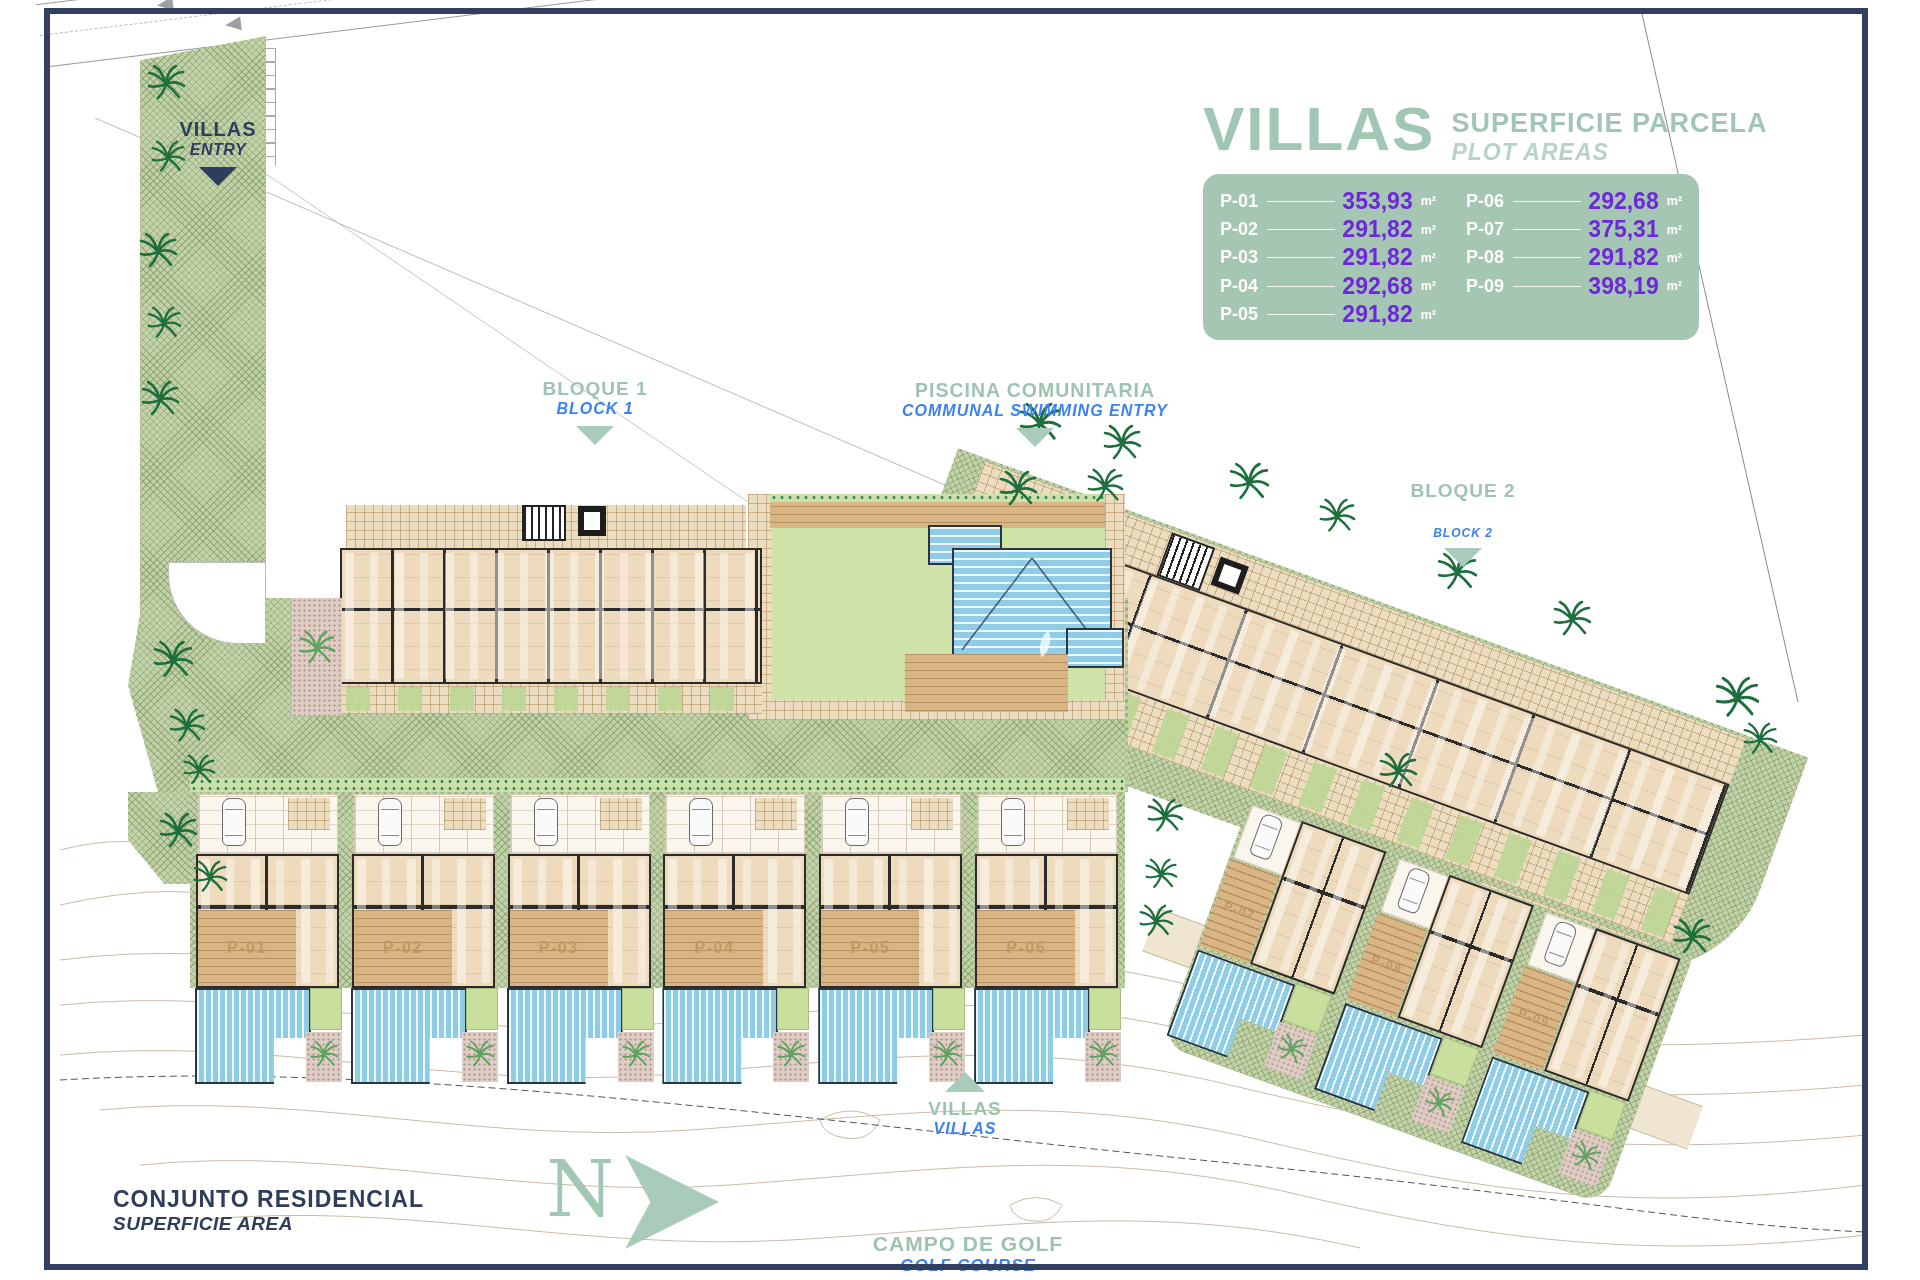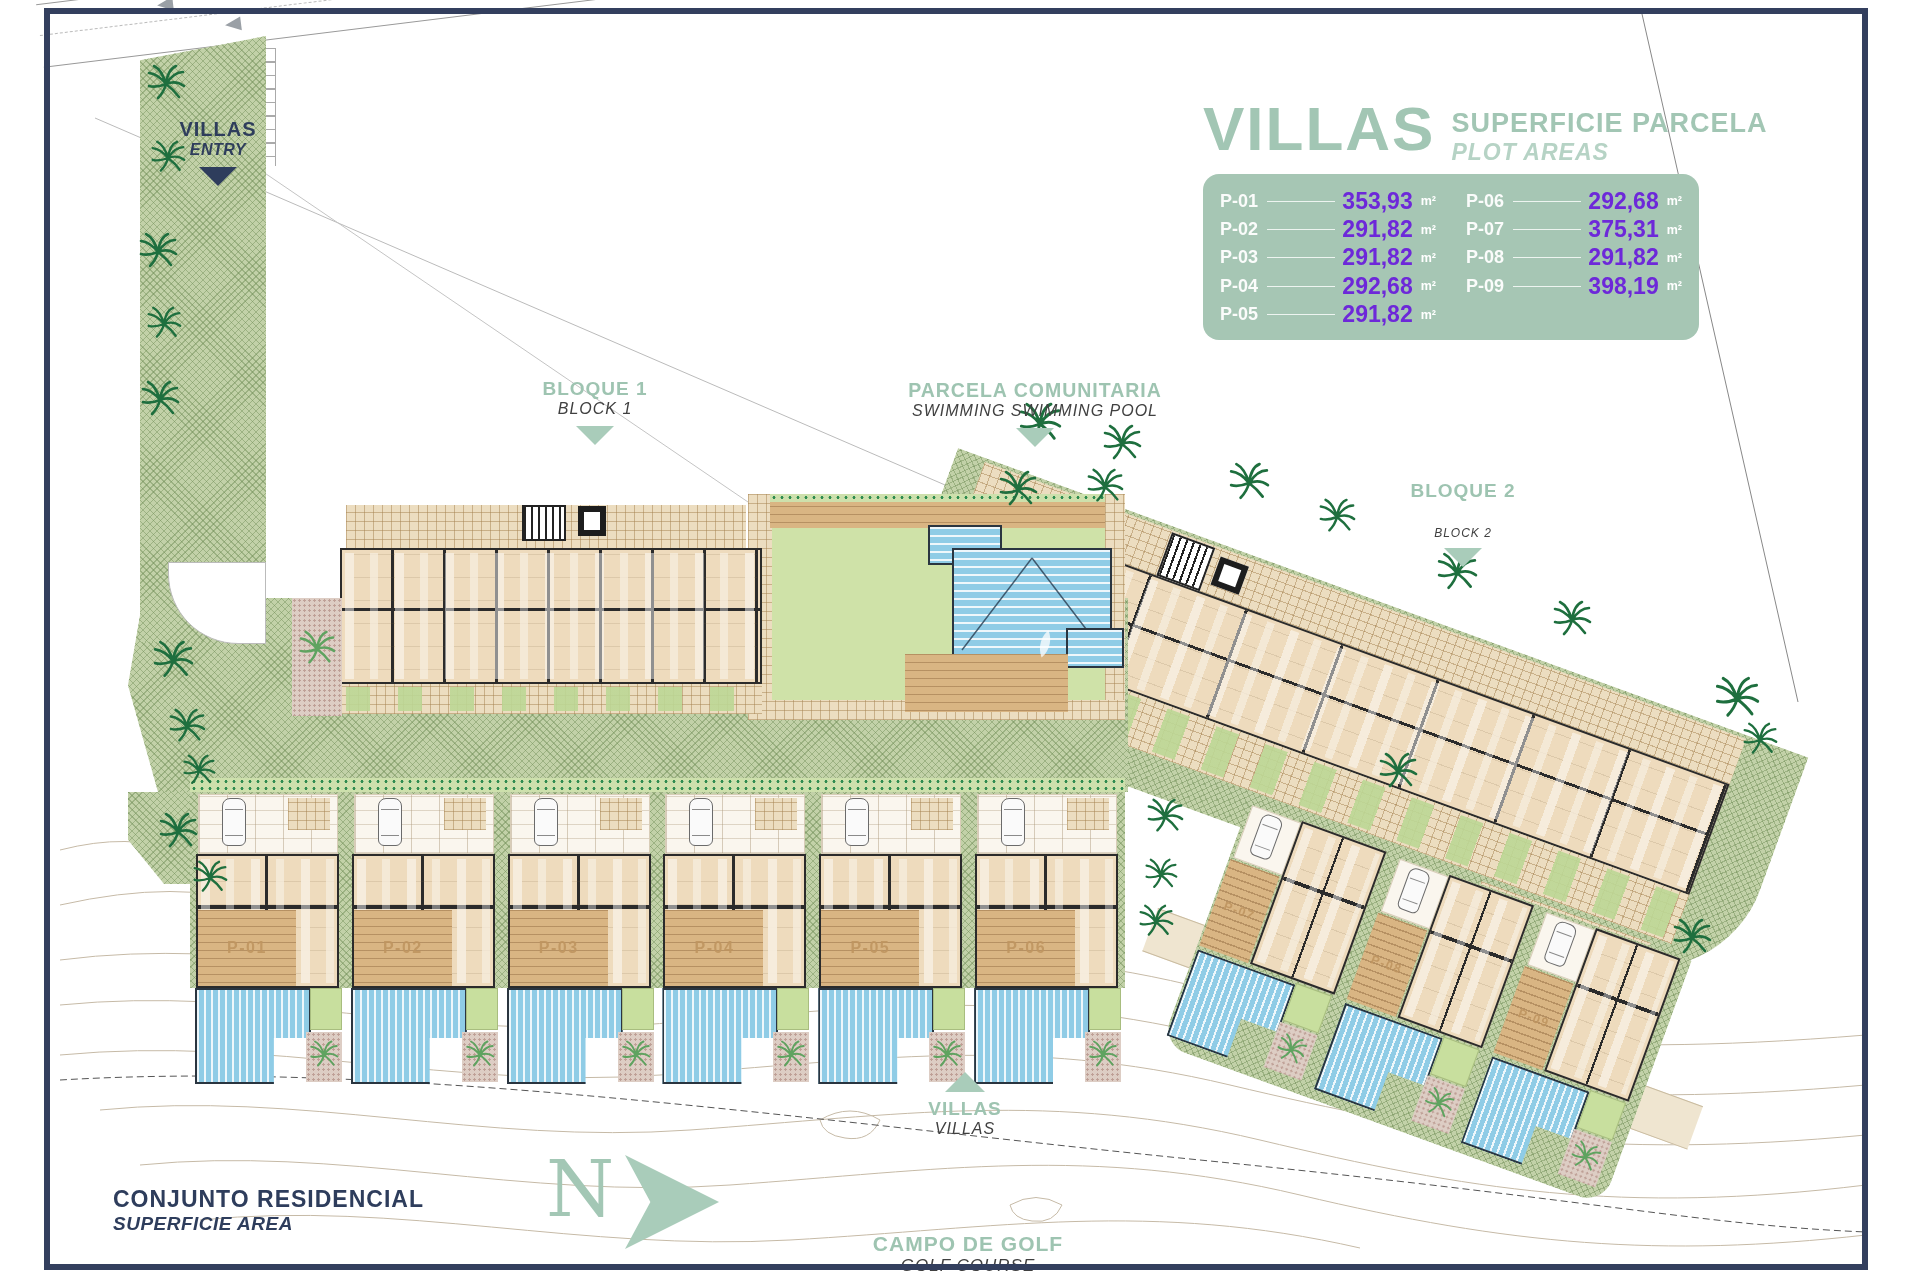--- a/index.html
+++ b/index.html
@@ -31,21 +31,21 @@
     repeating-linear-gradient(90deg, transparent 0 99px, #2b2b2b 99px 102px),
     linear-gradient(180deg, transparent 0 45%, #2b2b2b 45% 47.5%, transparent 47.5%);}
   .hwalls{position:absolute;inset:0;pointer-events:none;background-image:
     linear-gradient(90deg, transparent 0 48%, #2b2b2b 48% 50.5%, transparent 50.5%),
     linear-gradient(180deg, transparent 0 38%, #2b2b2b 38% 40.5%, transparent 40.5%);}
   .gsq{position:absolute;inset:3px 6px;opacity:.9;pointer-events:none;background-image:
     repeating-linear-gradient(90deg, #bcd795 0 24px, transparent 24px 52px);}
   
   .sign{position:absolute;text-align:center;z-index:8;}
   .sage1{color:#9ec4b1;font-weight:700;letter-spacing:1px;}
-  .sage2{color:#404040;font-weight:400;font-style:italic;letter-spacing:1px;}
+  .sage2{color:#3b82f6;font-weight:700;font-style:italic;letter-spacing:1px;}
   .navy1{color:#2e3d5c;font-weight:800;letter-spacing:1px;}
   .navy2{color:#2e3d5c;font-weight:700;font-style:italic;letter-spacing:.5px;}
   .tri-down{width:0;height:0;border-left:19px solid transparent;border-right:19px solid transparent;border-top:19px solid #a9ccba;margin:8px auto 0;}
   .tri-down.navy{border-top-color:#2e3d5c;}
   .tri-up{width:0;height:0;border-left:20px solid transparent;border-right:20px solid transparent;border-bottom:20px solid #a9ccba;margin:0 auto 6px;}
   
   .legend{position:absolute;left:1203px;top:100px;z-index:9;}
   .legend-head{display:flex;align-items:flex-start;gap:16px;}
   .legend-title{font-size:62px;font-weight:800;color:#a2c6b4;letter-spacing:2px;line-height:.95;}
   .legend-sub1{font-size:27px;font-weight:800;color:#a2c6b4;letter-spacing:1px;margin-top:8px;}
@@ -357,22 +357,22 @@
   <div class="tri-down navy"></div>
 </div>
 
 <div class="sign" style="left:533px;top:378px;width:124px;">
   <div class="sage1" style="font-size:19px;">BLOQUE 1</div>
   <div class="sage2" style="font-size:16px;">BLOCK 1</div>
   <div class="tri-down"></div>
 </div>
 
 <div class="sign" style="left:900px;top:379px;width:270px;">
-  <div class="sage1" style="font-size:19.5px;">PARCELA COMUNITARIA</div>
-  <div class="sage2" style="font-size:16px;">SWIMMING SWIMMING POOL</div>
+  <div class="sage1" style="font-size:19.5px;">PISCINA COMUNITARIA</div>
+  <div class="sage2" style="font-size:16px;">COMMUNAL SWIMMING ENTRY</div>
   <div class="tri-down"></div>
 </div>
 
 <div class="sign" style="left:1350px;top:464px;width:226px;">
   <div class="sage1" style="font-size:19px;margin-top:16px;">BLOQUE 2</div>
   <div class="sage2" style="font-size:12px;margin-top:24px;">BLOCK 2</div>
   <div class="tri-down"></div>
 </div>
 
 <div class="sign" style="left:905px;top:1072px;width:120px;">

